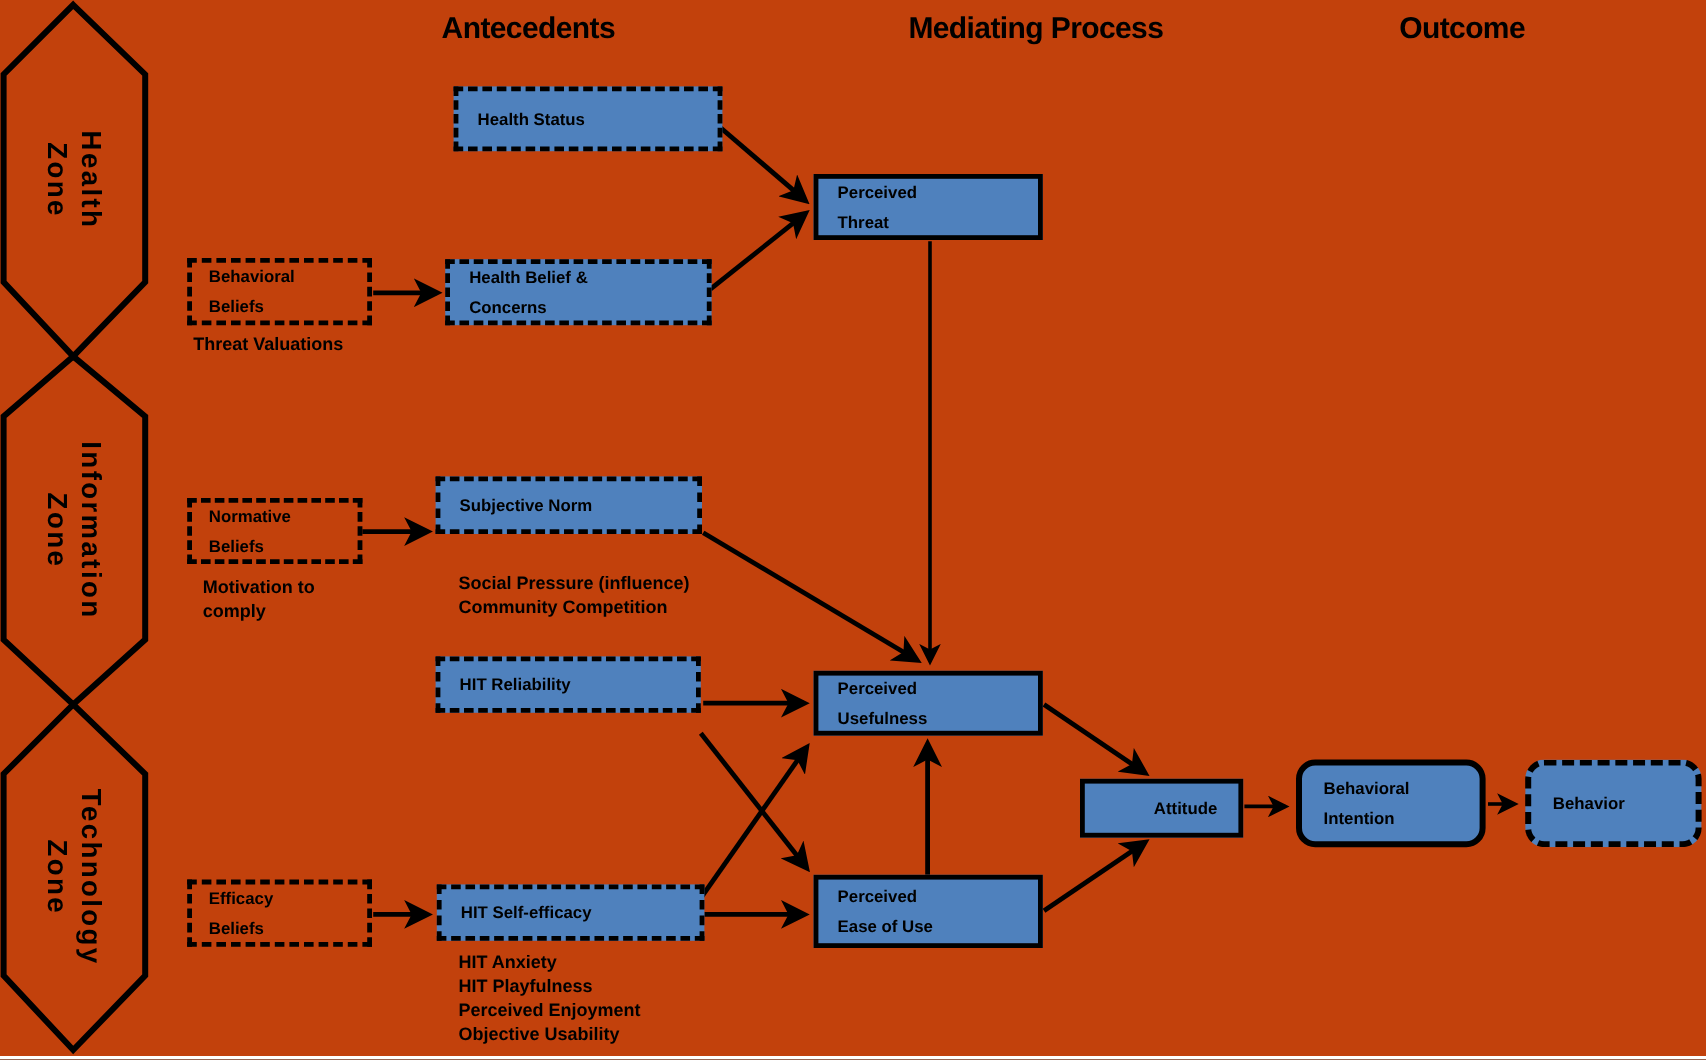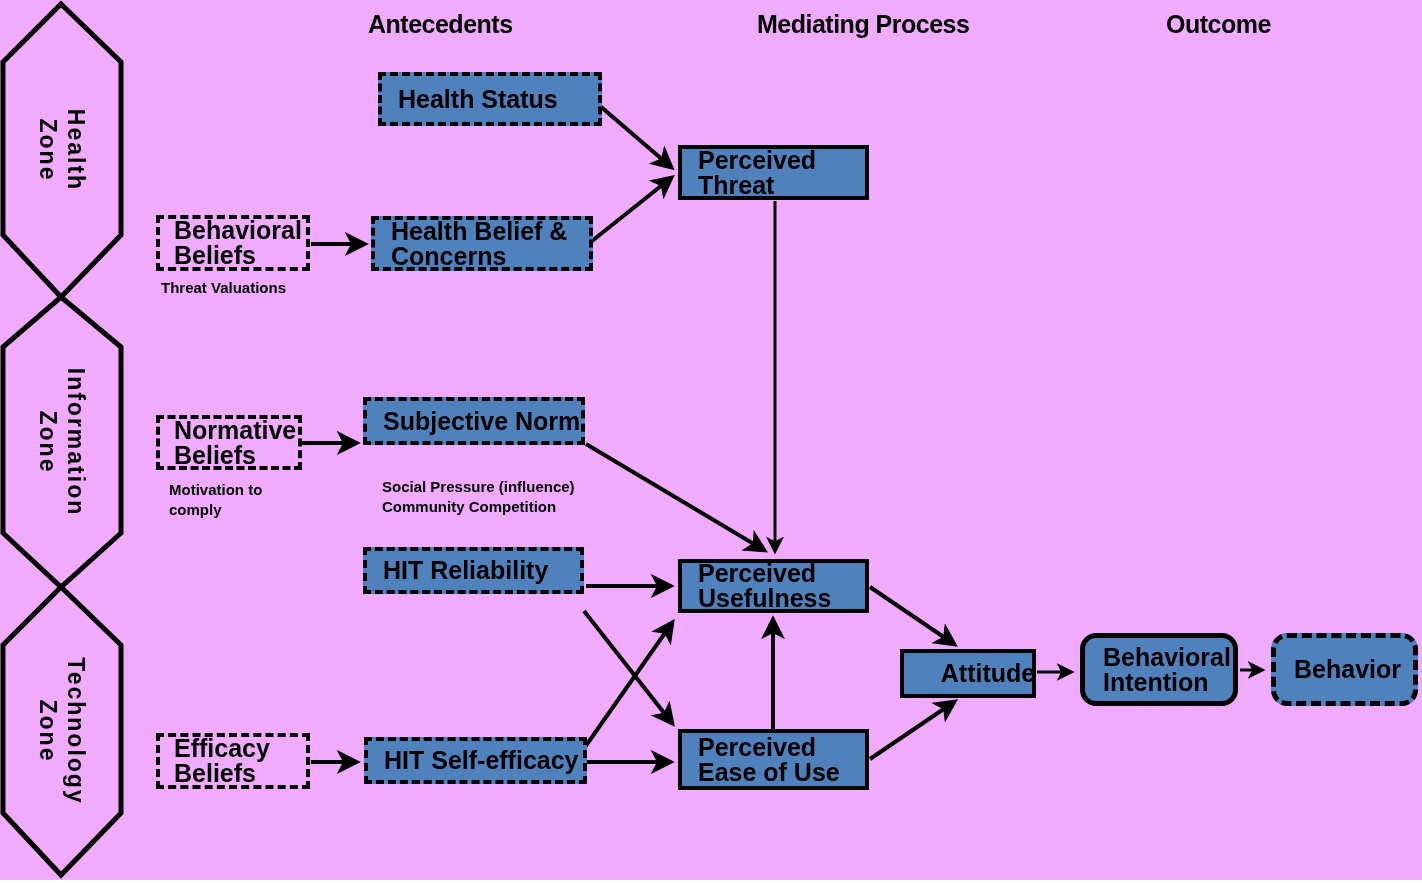--- a/index.html
+++ b/index.html
@@ -1,40 +1,40 @@
 <!DOCTYPE html>
 <html><head>
 <meta charset="utf-8">
 <style>
   html,body{margin:0;padding:0;background:#555;}
   #canvas{
     position:relative;
     width:1422px;height:883px;
-    background:#f0abfc;
+    background:#c2410c;
     overflow:hidden;
     font-family:"Liberation Sans",sans-serif;
     color:#000;
   }
   #connector-layer{position:absolute;left:0;top:0;z-index:1;}
   .header{
     position:absolute;top:10px;z-index:3;
     font-weight:bold;font-size:25px;letter-spacing:-0.5px;
   }
   .zone-label{
     position:absolute;z-index:2;
     width:200px;height:58px;
     text-align:center;
     font-weight:bold;font-size:23px;letter-spacing:2px;line-height:28px;
     transform:rotate(90deg);
   }
   .node{
     position:absolute;z-index:2;
     box-sizing:border-box;
     display:flex;flex-direction:column;justify-content:center;
-    font-weight:bold;font-size:25px;line-height:25px;
+    font-weight:bold;font-size:14px;line-height:25px;
   }
   .fill{background:#4f81bd;}
   .dashed{border:4px dashed #000;}
   .solid{border:4px solid #000;}
   .rounded{border-radius:16px;border-width:5px;}
   .pl14{padding-left:14px;}
   .pl16{padding-left:16px;}
   .pl18{padding-left:18px;}
   .center{align-items:center;}
   .note{
@@ -135,20 +135,26 @@
   </div>
 
   <div class="node dashed pl14" style="left:156px;top:733px;width:154px;height:56px;">
     <div>Efficacy</div>
     <div>Beliefs</div>
   </div>
 
   <div class="node dashed fill pl16" style="left:364px;top:737px;width:223px;height:47px;">
     <div>HIT Self-efficacy</div>
   </div>
+  <div class="note" style="left:382px;top:793px;">
+    <div>HIT Anxiety</div>
+    <div>HIT Playfulness</div>
+    <div>Perceived Enjoyment</div>
+    <div>Objective Usability</div>
+  </div>
 
   <div class="node solid fill pl16" style="left:678px;top:145px;width:191px;height:55px;">
     <div>Perceived</div>
     <div>Threat</div>
   </div>
 
   <div class="node solid fill pl16" style="left:678px;top:559px;width:191px;height:54px;">
     <div>Perceived</div>
     <div>Usefulness</div>
   </div>

